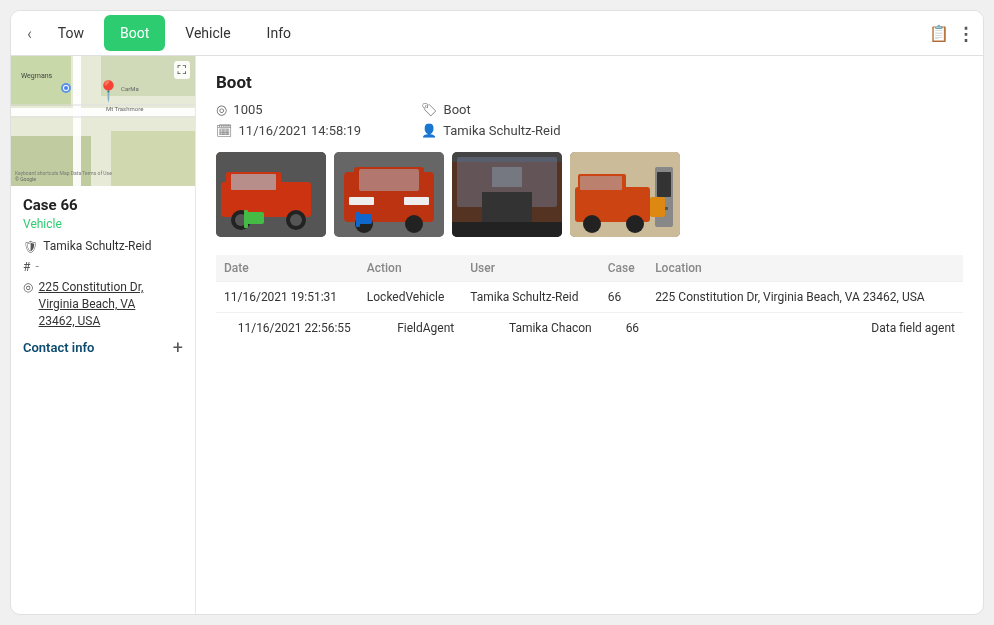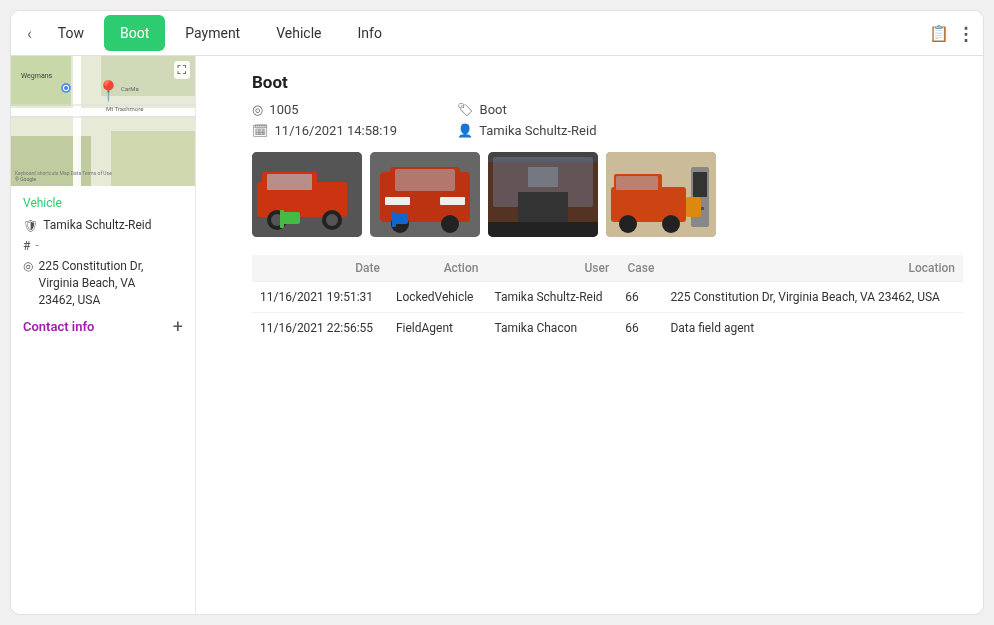--- a/index.html
+++ b/index.html
@@ -61,21 +61,20 @@
       display: flex;
       align-items: center;
       gap: 8px;
       color: #555;
     }
     
     .content-area {
       display: flex;
       flex: 1;
       overflow: hidden;
-      gap: 36px;
     }
     
     .sidebar {
       width: 185px;
       min-width: 185px;
       border-right: 1px solid #e8e8e8;
       display: flex;
       flex-direction: column;
       overflow: hidden;
     }
@@ -125,21 +124,21 @@
       flex-shrink: 0;
     }
     .info-text { color: #333; }
     .info-text.muted { color: #888; }
     .contact-row {
       display: flex;
       align-items: center;
       justify-content: space-between;
       margin-top: 8px;
     }
-    .contact-label { font-size: 13px; font-weight: 600; color: #a21caf; }
+    .contact-label { font-size: 13px; font-weight: 600; color: #0c4a6e; }
     .add-btn { font-size: 18px; color: #555; cursor: pointer; }
     
     .main-panel {
       flex: 1;
       padding: 16px 20px;
       overflow-y: auto;
     }
     .section-title {
       font-size: 17px;
       font-weight: 700;
@@ -187,46 +186,45 @@
       font-weight: 700;
       color: #222;
       margin-bottom: 8px;
     }
     .history-table {
       width: 100%;
       border-collapse: collapse;
       font-size: 12px;
     }
     .history-table th {
-      text-align: right;
+      text-align: left;
       padding: 6px 8px;
       background: #f5f5f5;
       color: #888;
       font-weight: 500;
       border-bottom: 1px solid #eee;
     }
     .history-table td {
       padding: 8px 8px;
       color: #333;
       border-bottom: 1px solid #f0f0f0;
     }
-    .history-table tr:last-child td { border-bottom: none; }
+    .history-table tr:last-child td { border-bottom: none; text-align: right; }
   </style>
 </head>
 <body>
 
 <div class="app-container">
   <div class="main-card">
 
     <div class="tab-bar">
       <div class="back-btn">‹</div>
 
       <div class="tab">Tow</div>
       <div class="tab active">Boot</div>
-      <div class="tab">Payment</div>
       <div class="tab">Vehicle</div>
       <div class="tab">Info</div>
 
       <div class="tab-spacer"></div>
       <div class="top-icons">
         <span style="font-size:16px;cursor:pointer;">📋</span>
         <span style="font-size:18px;cursor:pointer;font-weight:bold;">⋮</span>
       </div>
     </div>
 
@@ -258,35 +256,36 @@
             <text x="85" y="42" font-size="20" fill="#e53935">📍</text>
 
             <circle cx="55" cy="32" r="5" fill="#4285f4" opacity="0.8"></circle>
             <circle cx="55" cy="32" r="3" fill="#fff"></circle>
             <circle cx="55" cy="32" r="2" fill="#4285f4"></circle>
           </svg>
           <div class="map-expand">⛶</div>
         </div>
 
         <div class="sidebar-info">
+          <div class="case-title">Case 66</div>
           <div class="solved-badge">Vehicle</div>
 
           <div class="info-row">
             <span class="info-icon">🛡</span>
             <span class="info-text">Tamika Schultz-Reid</span>
           </div>
 
           <div class="info-row">
             <span class="info-icon">#</span>
             <span class="info-text muted">-</span>
           </div>
 
           <div class="info-row">
             <span class="info-icon">◎</span>
-            <span class="info-text" style="line-height:1.4;">225 Constitution Dr,<br>Virginia Beach, VA<br>23462, USA</span>
+            <span class="info-text" style="line-height:1.4;text-decoration:underline;">225 Constitution Dr,<br>Virginia Beach, VA<br>23462, USA</span>
           </div>
 
           <div class="contact-row">
             <span class="contact-label">Contact info</span>
             <span class="add-btn">+</span>
           </div>
         </div>
       </div>
 
       <div class="main-panel">

